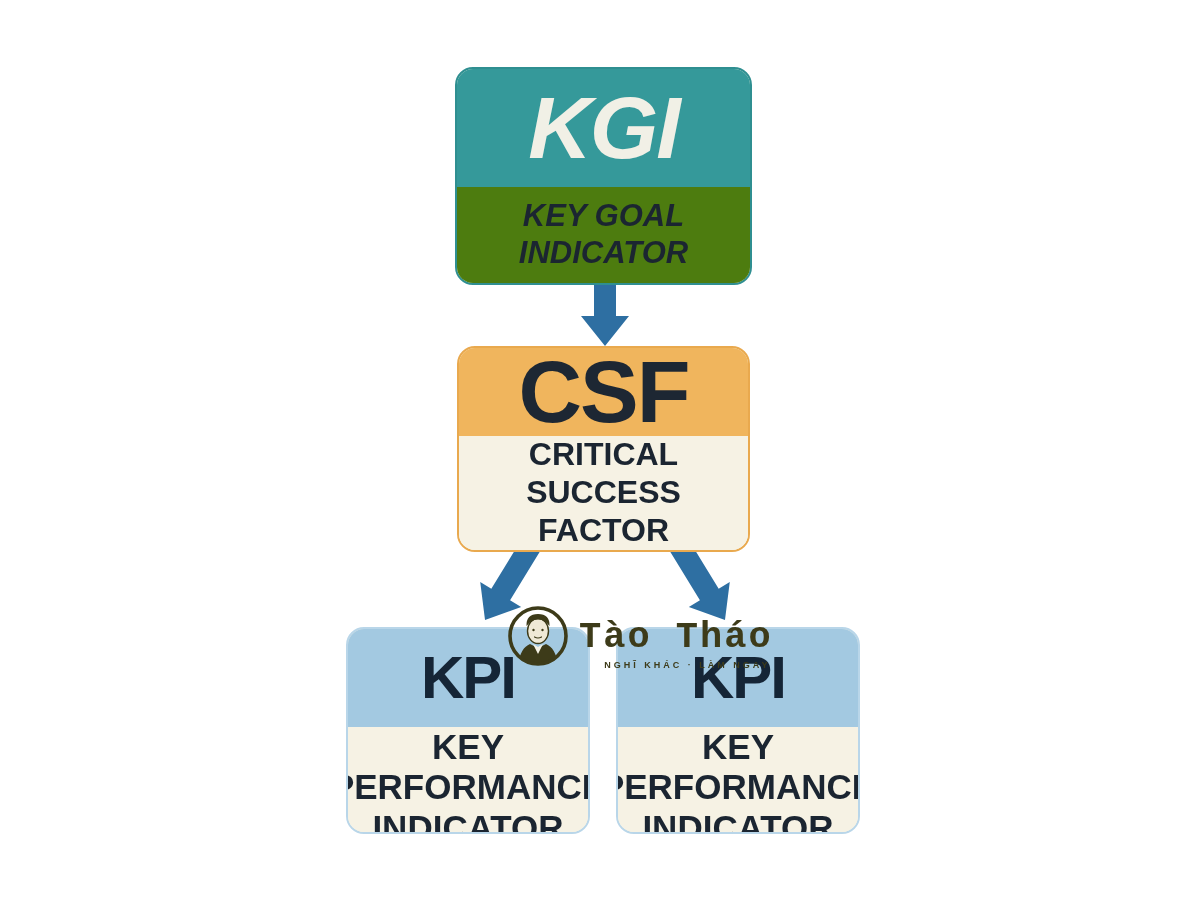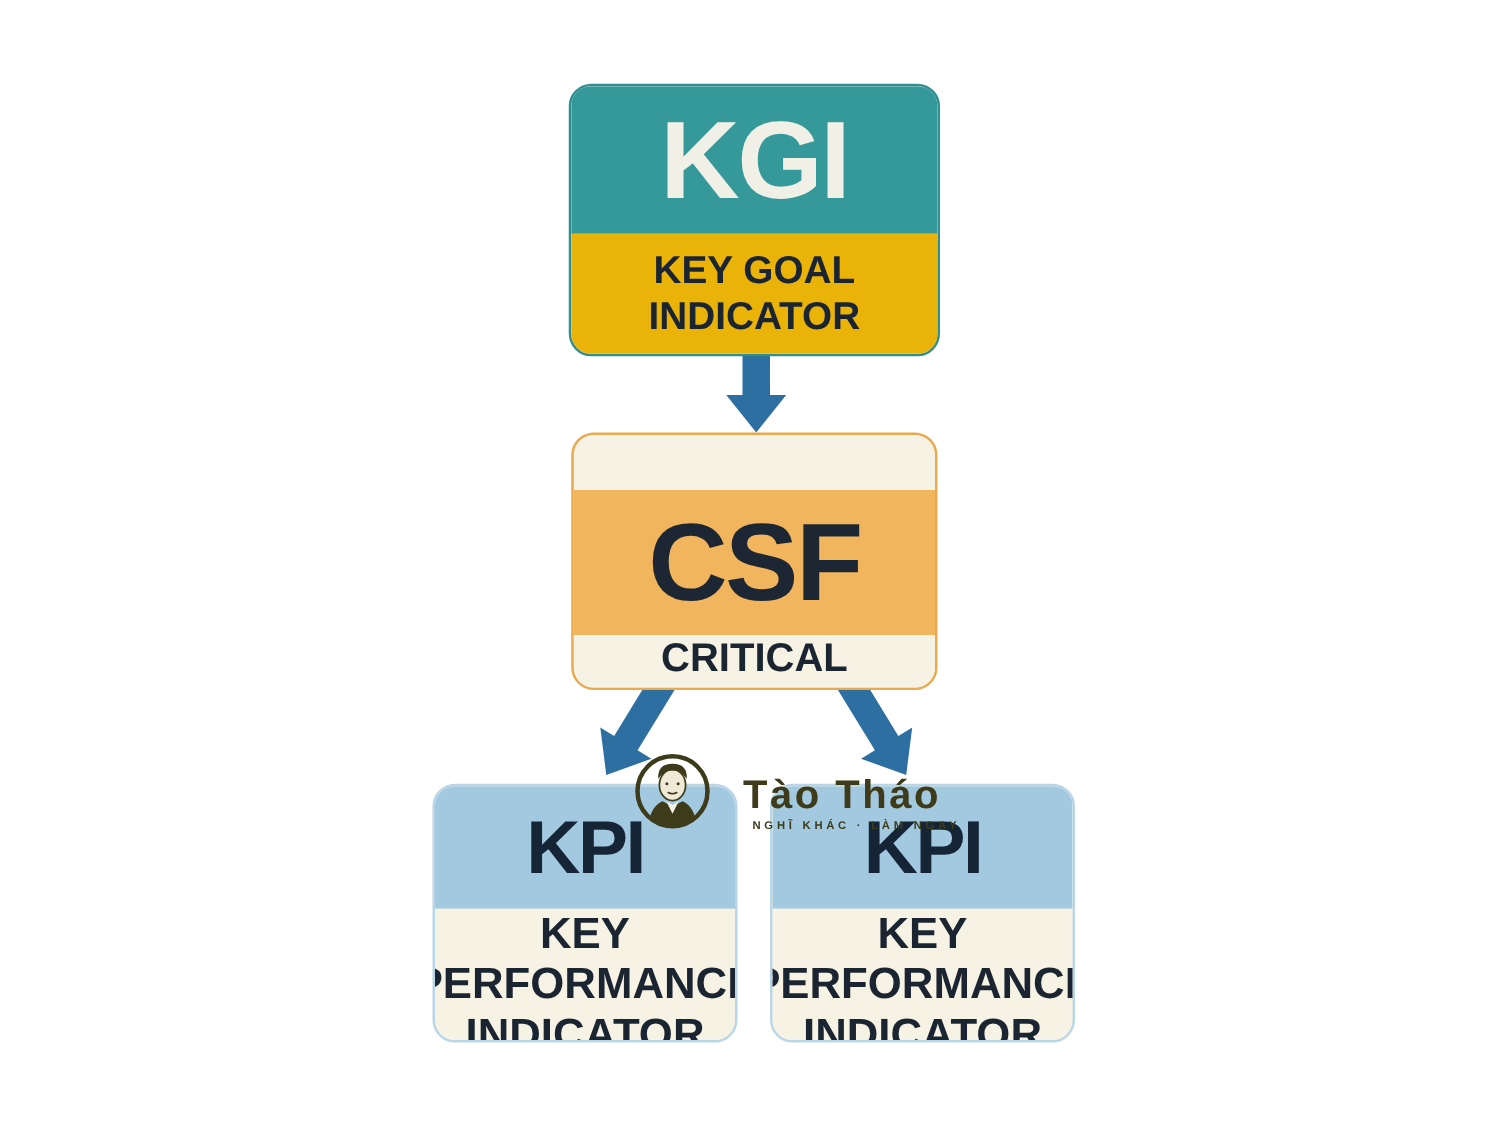--- a/index.html
+++ b/index.html
@@ -57,27 +57,27 @@
     background: #f6f2e4;
     text-align: center;
   }
   .node-label {
     font-weight: bold;
     color: #1b2531;
     white-space: pre-line;
     line-height: 1.18;
   }
 
-  #node-kgi { left: 455px; top: 67px; width: 297px; height: 218px; border-color: #2f8f91; }
+  #node-kgi { left: 455px; top: 67px; width: 297px; height: 218px; border-color: #2f8f91; font-style: italic; }
   #node-kgi .node-header { height: 118px; background: #35999a; }
   #node-kgi .node-abbr { color: #f1f0e6; }
   #node-kgi .node-label { font-size: 31px; }
 
   #node-csf { left: 457px; top: 346px; width: 293px; height: 206px; border-color: #e9a94e; }
-  #node-csf .node-header { height: 116px; background: #f0b55d; margin-top: 44px; }
+  #node-csf .node-header { height: 88px; background: #f0b55d; }
   #node-csf .node-abbr { color: #1d2733; }
   #node-csf .node-label { font-size: 32px; }
 
   #node-kpi-left  { left: 346px; top: 627px; width: 244px; height: 207px; border-color: #b9d6e9; }
   #node-kpi-right { left: 616px; top: 627px; width: 244px; height: 207px; border-color: #b9d6e9; }
   #node-kpi-left .node-header, #node-kpi-right .node-header { height: 98px; background: #a3c9e1; }
   #node-kpi-left .node-abbr,  #node-kpi-right .node-abbr  { color: #152536; font-size: 60px; }
   #node-kpi-left .node-label, #node-kpi-right .node-label { font-size: 35px; line-height: 1.15; }
 
   
@@ -95,23 +95,23 @@
     width: 64px;
     height: 64px;
     flex: 0 0 auto;
   }
   .watermark .brand-text {
     display: flex;
     flex-direction: column;
     align-items: center;
   }
   .watermark .brand-name {
-    font-family: Liberation Sans, sans-serif;
-    font-weight: bold;
-    font-size: 32px;
+    font-family: Liberation Mono, monospace;
+    font-weight: bold;
+    font-size: 37px;
     letter-spacing: 2px;
     line-height: 1;
     white-space: nowrap;
     margin-top: 18px;
   }
   .watermark .brand-tagline {
     margin-top: 4px;
     font-family: "Liberation Sans", sans-serif;
     font-weight: bold;
     font-size: 9px;
@@ -131,21 +131,21 @@
 
     <polygon fill="#2e6fa2" points="-11,0 -11,58 -24,58 0,88 24,58 11,58 11,0" transform="translate(531,545) rotate(31.5)"></polygon>
 
     <polygon fill="#2e6fa2" points="-11,0 -11,58 -24,58 0,88 24,58 11,58 11,0" transform="translate(679,545) rotate(-31.5)"></polygon>
   </svg>
 
   <div class="node" id="node-kgi" style="border-color: rgb(47, 143, 145);">
     <div class="node-header" style="background: rgb(53, 153, 154);">
       <span class="node-abbr" style="color: rgb(241, 240, 230);">KGI</span>
     </div>
-    <div class="node-body" style="background: #eab308;">
+    <div class="node-body" style="background: #4d7c0f;">
       <span class="node-label" style="color: rgb(27, 37, 49);">KEY GOAL
 INDICATOR</span>
     </div>
   </div>
 
   <div class="node" id="node-csf" style="border-color: rgb(233, 169, 78);">
     <div class="node-header" style="background: rgb(240, 181, 93);">
       <span class="node-abbr" style="color: rgb(29, 39, 51);">CSF</span>
     </div>
     <div class="node-body" style="background: rgb(246, 242, 228);">

